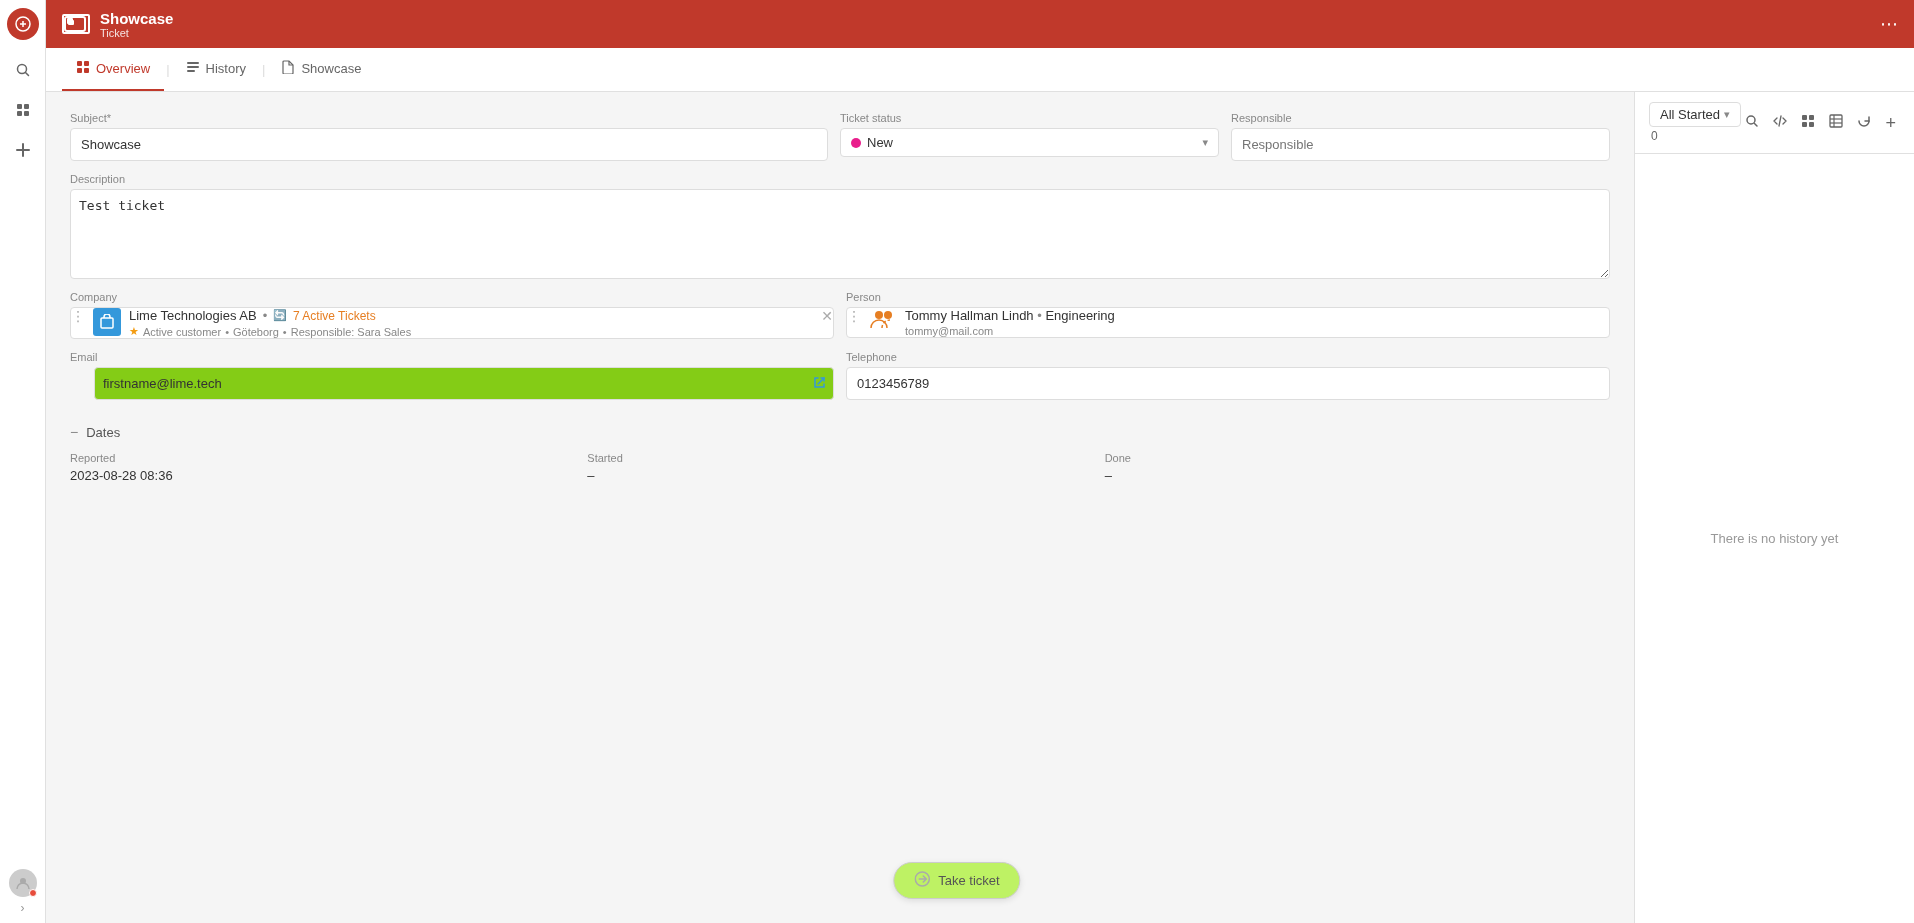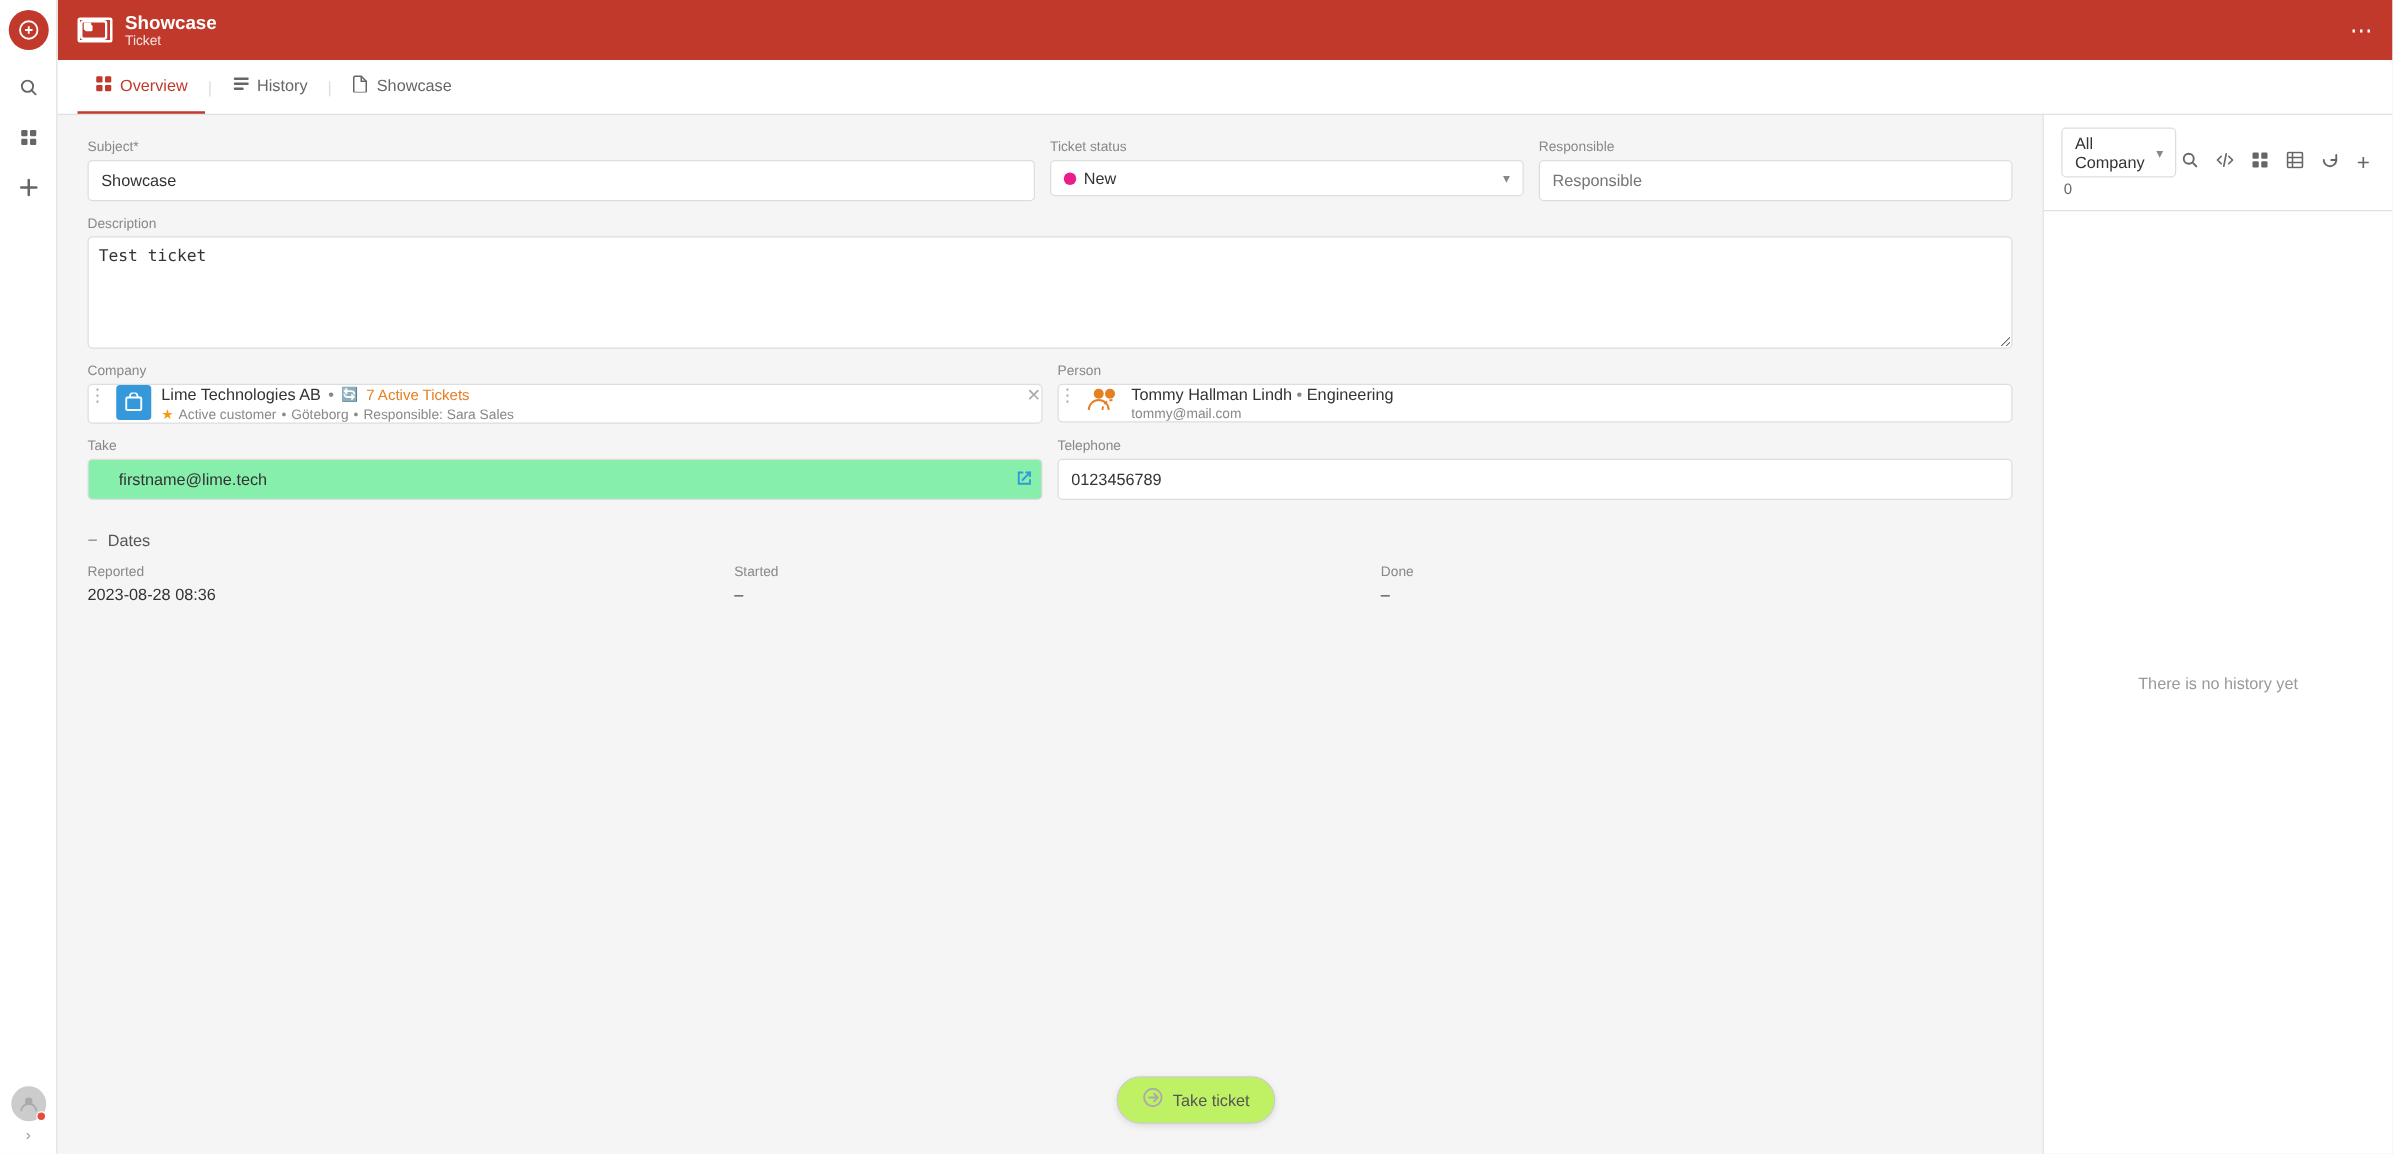--- a/index.html
+++ b/index.html
@@ -84,21 +84,21 @@
     
     .person-card { border: 1px solid #ddd; border-radius: 4px; background: #fff; padding: 10px 12px; }
     .person-card-inner { display: flex; align-items: flex-start; gap: 8px; }
     .person-icon { font-size: 22px; color: #e67e22; }
     .person-info { flex: 1; }
     .person-name { font-size: 13px; color: #333; }
     .person-email { font-size: 11px; color: #888; margin-top: 2px; }
 
     
     .email-wrapper { display: flex; align-items: center; position: relative; }
-    .email-input { border: 1px solid #ddd; border-radius: 4px; padding: 8px 32px 8px 24px; font-size: 13px; background: #86efac; color: #333; outline: none; width: 100%; }
+    .email-input { border: 1px solid #ddd; border-radius: 4px; padding: 8px 32px 8px 8px; font-size: 13px; background: #84cc16; color: #333; outline: none; width: 100%; margin-left: 24px; }
     .email-ext-icon { position: absolute; right: 8px; color: #3498db; font-size: 13px; cursor: pointer; }
 
     
     .section-header { display: flex; align-items: center; gap: 8px; padding: 12px 0 8px 0; }
     .section-toggle { color: #888; font-size: 14px; cursor: pointer; }
     .section-title { font-size: 13px; color: #555; font-weight: 500; }
 
     
     .dates-grid { display: grid; grid-template-columns: repeat(3, 1fr); gap: 12px; padding: 4px 0; }
     .date-col { display: flex; flex-direction: column; gap: 4px; }
@@ -292,21 +292,21 @@
                 </div>
                 <div class="person-email">tommy@mail.com</div>
               </div>
             </div>
           </div>
         </div>
       </div>
 
       <div class="form-row">
         <div class="form-group half">
-          <label class="form-label">Take</label>
+          <label class="form-label">Email</label>
           <div class="email-wrapper">
             <input class="email-input" type="text" value="firstname@lime.tech" style="">
             <span class="email-ext-icon">
               <svg width="13" height="13" viewBox="0 0 13 13" fill="none">
                   <path d="M8 2h3v3" stroke="#3498db" stroke-width="1.5" stroke-linecap="round"></path>
                   <path d="M5 8l6-6" stroke="#3498db" stroke-width="1.5" stroke-linecap="round"></path>
                   <path d="M11 8v3H2V2h3" stroke="#3498db" stroke-width="1.5" stroke-linecap="round" fill="none"></path>
                 </svg>
             </span>
           </div>
@@ -335,21 +335,21 @@
           <span class="date-value">–</span>
         </div>
       </div>
 
     </div>
 
     <div class="right-panel">
       <div class="right-panel-header">
         <div style="display:flex;flex-direction:column;gap:2px;">
           <div class="all-history-btn">
-            <span>All Company</span>
+            <span>All Started</span>
             <span class="status-chevron">▾</span>
           </div>
           <span class="all-history-count">0</span>
         </div>
         <div class="right-panel-actions">
           <button class="panel-action-btn">
             <svg width="14" height="14" viewBox="0 0 14 14" fill="none">
                 <circle cx="6" cy="6" r="4" stroke="#666" stroke-width="1.5"></circle>
                 <line x1="9.5" y1="9.5" x2="12" y2="12" stroke="#666" stroke-width="1.5" stroke-linecap="round"></line>
               </svg>

